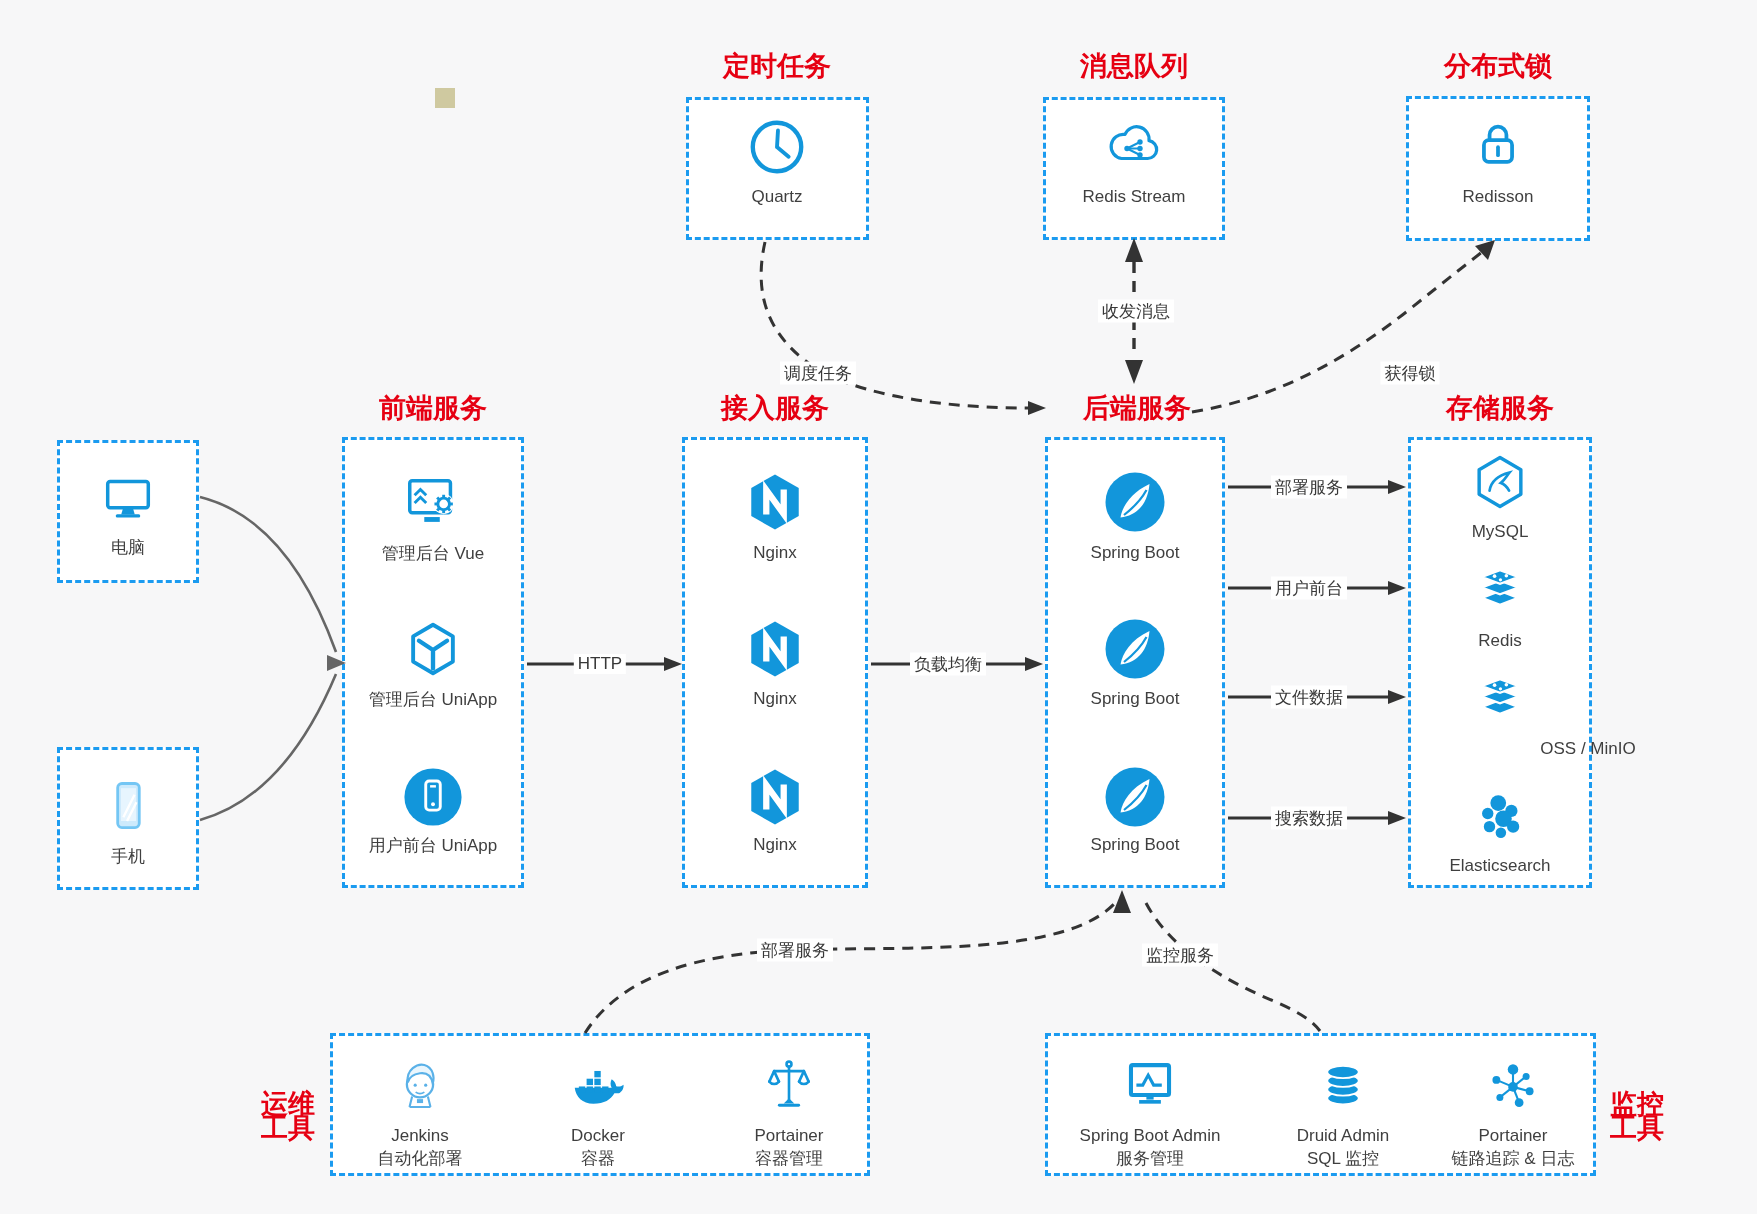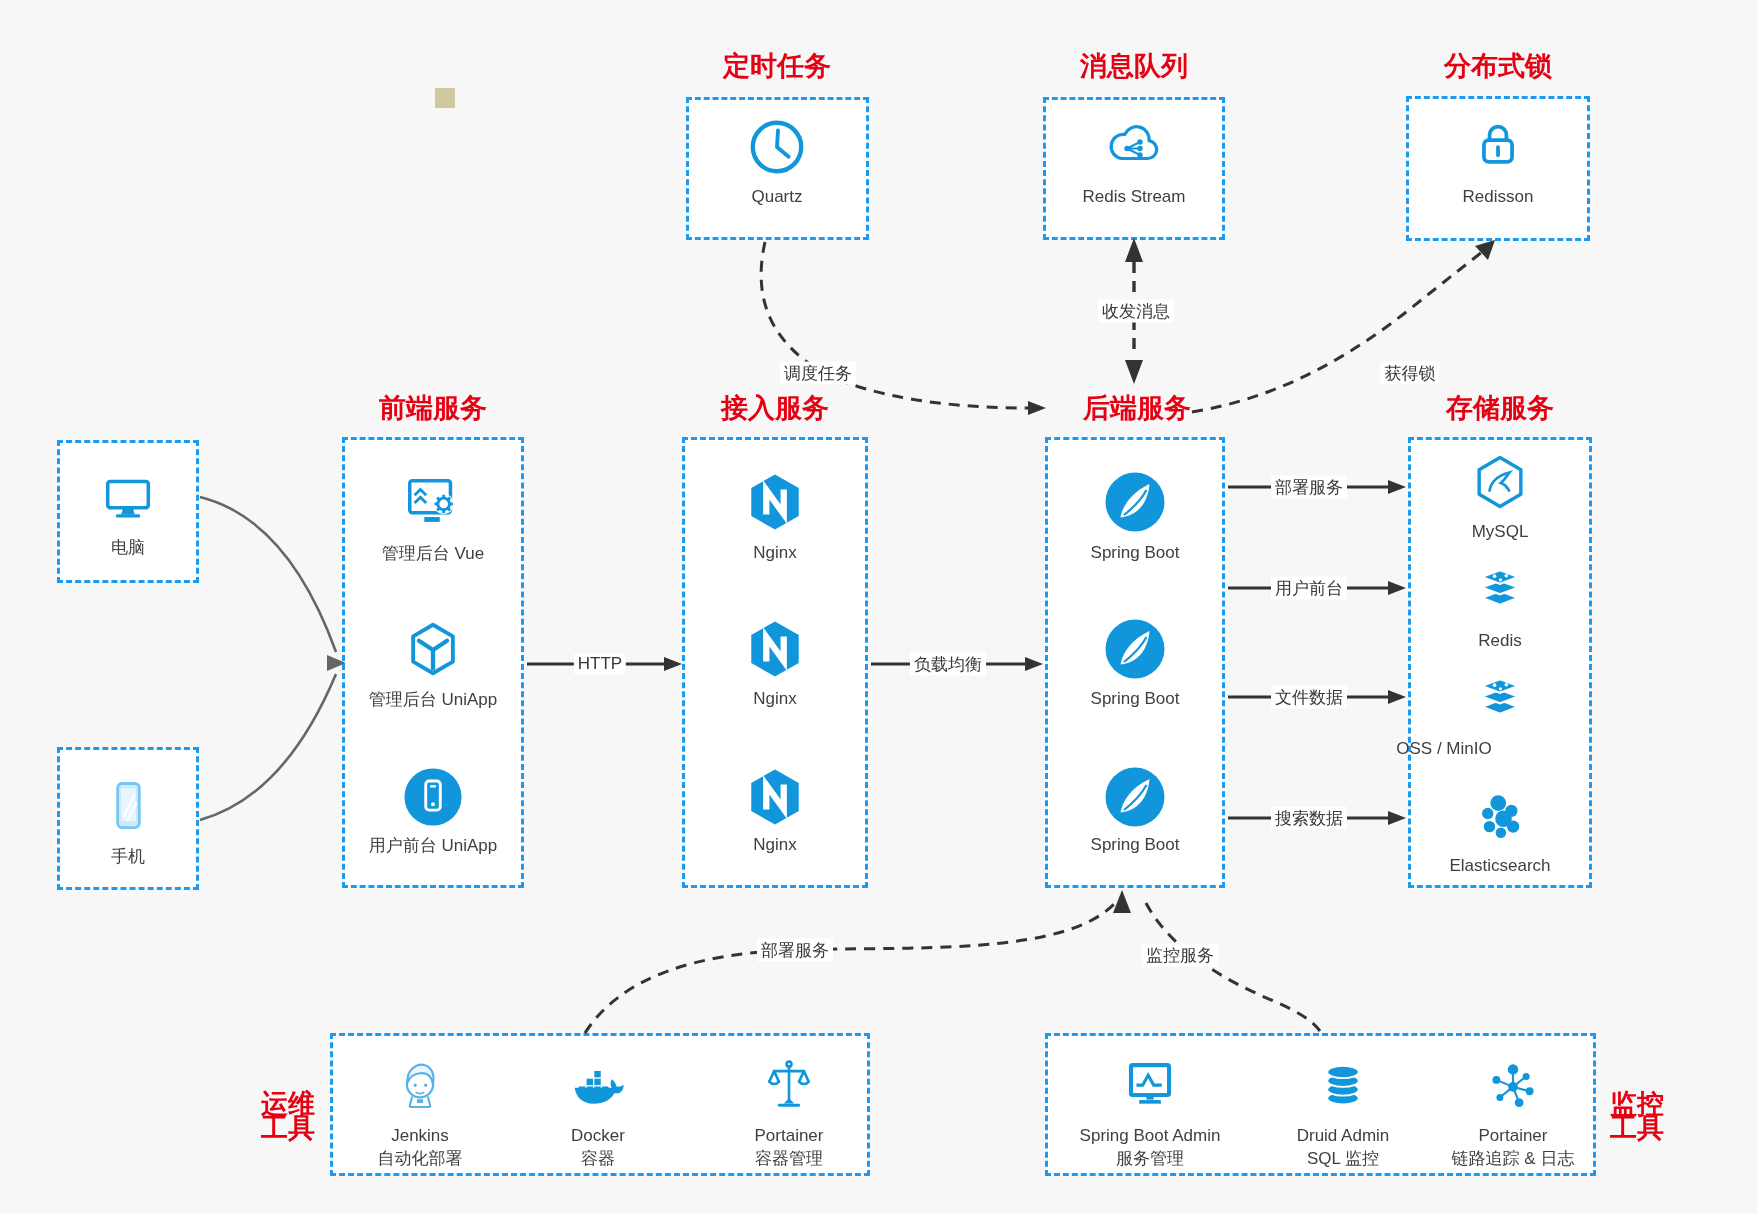--- a/index.html
+++ b/index.html
@@ -290,21 +290,21 @@
           <path d="M32 17.5 L52 25 L32 32.5 L12 25 Z"></path>
           <path d="M32 6 L52 13.5 L32 21 L12 13.5 Z"></path>
         </g>
         <g fill="#ffffff">
           <circle cx="26" cy="12.5" r="2"></circle>
           <circle cx="39" cy="12" r="2"></circle>
           <circle cx="32.5" cy="16.5" r="1.8"></circle>
         </g>
       </svg>
   </div>
-  <div class="lbl" style="left:1444px;top:749px">OSS / MinIO</div>
+  <div class="lbl" style="left:1588px;top:749px">OSS / MinIO</div>
 
   <div class="ic" style="left:1500px;top:817px">
     <svg width="56" height="56" viewBox="0 0 64 64">
         <g fill="#1296db">
           <circle cx="30" cy="16" r="9"></circle>
           <circle cx="45" cy="25" r="7"></circle>
           <circle cx="18" cy="28" r="6.5"></circle>
           <circle cx="36" cy="34" r="9.5"></circle>
           <circle cx="20" cy="43" r="6.5"></circle>
           <circle cx="47" cy="43" r="7"></circle>

